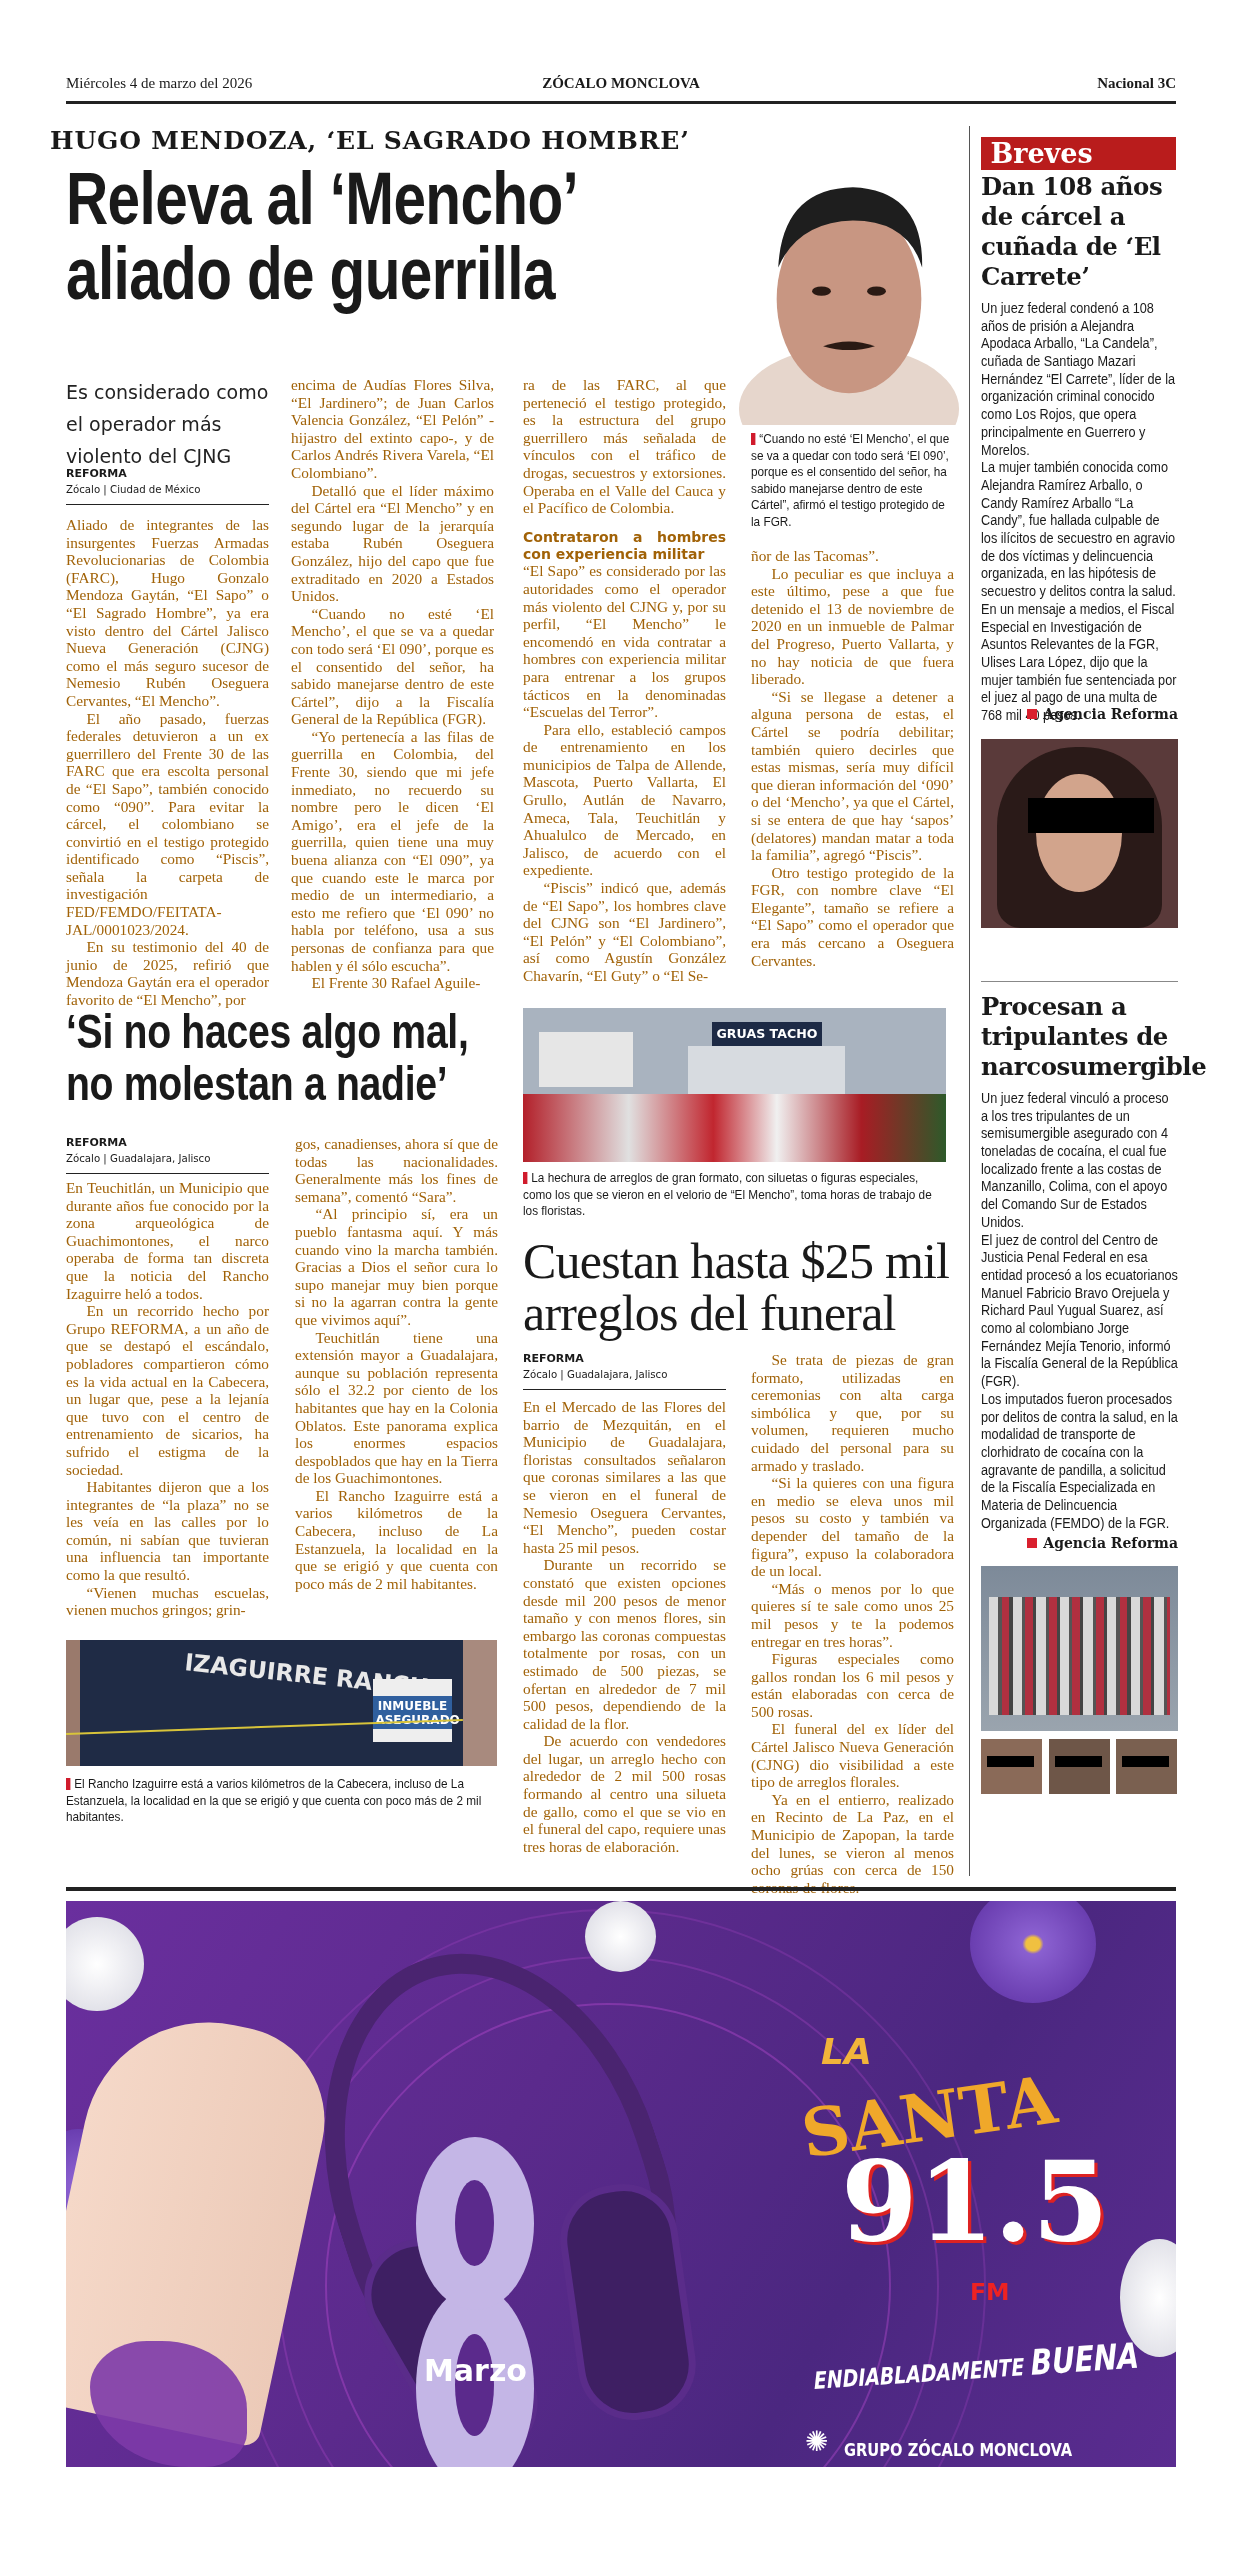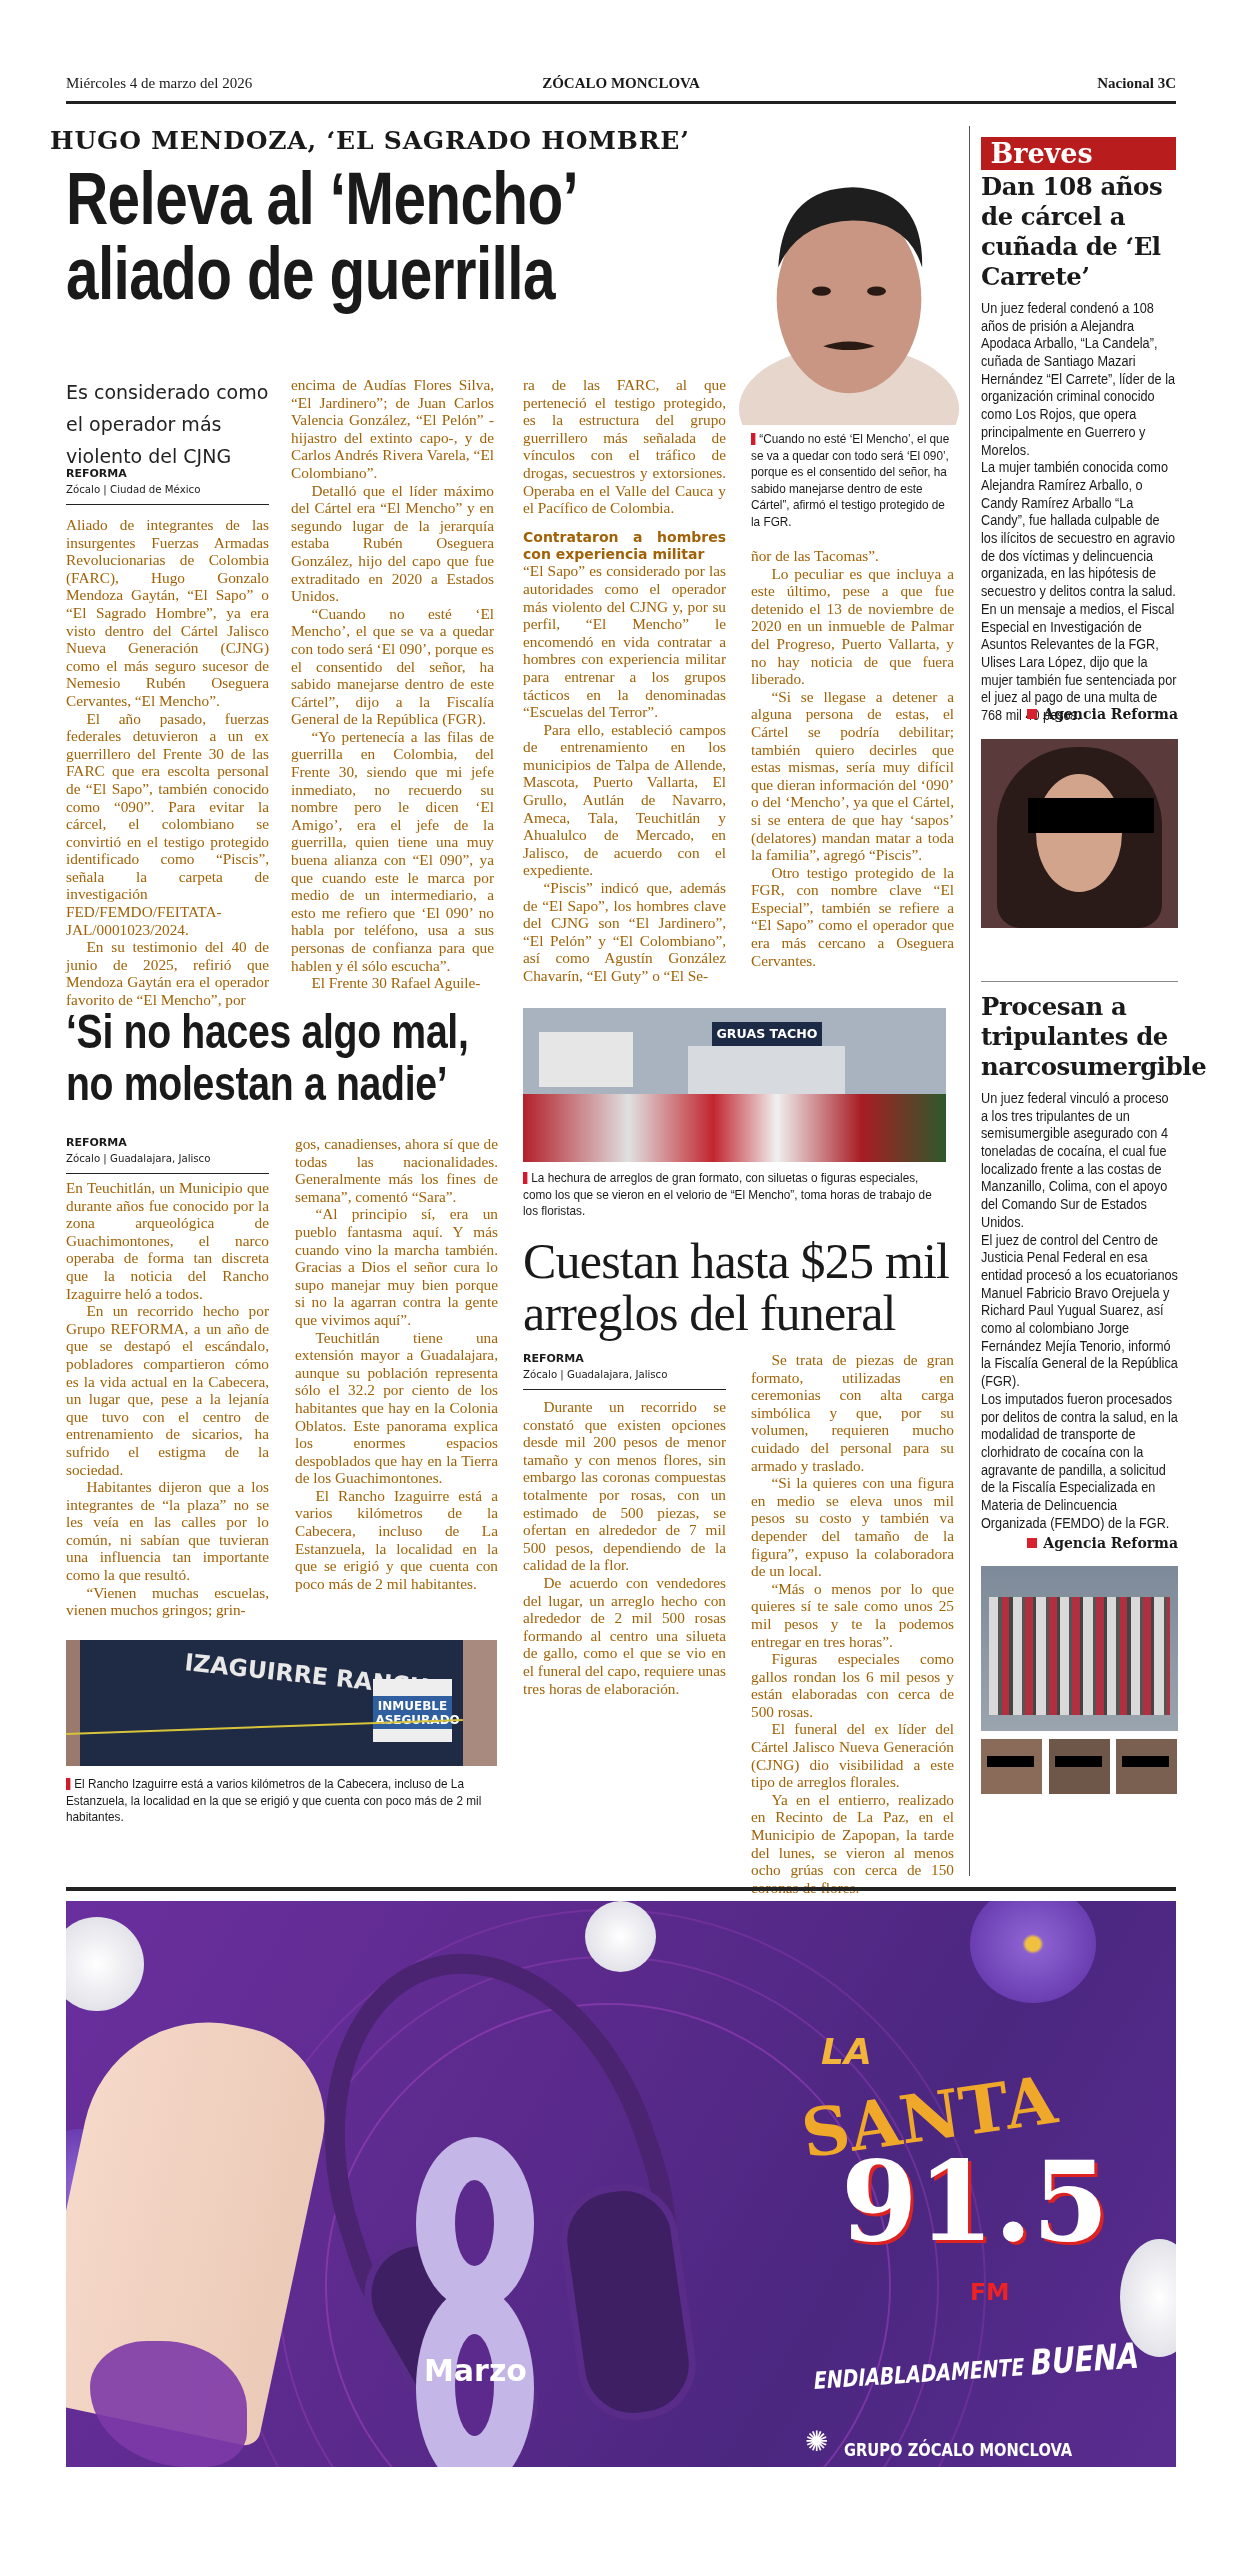--- a/index.html
+++ b/index.html
@@ -109,21 +109,21 @@
   <p>ra de las FARC, al que perteneció el testigo protegido, es la estructura del grupo guerrillero más señalada de vínculos con el tráfico de drogas, secuestros y extorsiones. Operaba en el Valle del Cauca y el Pacífico de Colombia.</p>
   <div class="subtitle">Contrataron a hombres con experiencia militar</div>
   <p>“El Sapo” es considerado por las autoridades como el operador más violento del CJNG y, por su perfil, “El Mencho” le encomendó en vida contratar a hombres con experiencia militar para entrenar a los grupos tácticos en la denominadas “Escuelas del Terror”.</p>
   <p class="ind">Para ello, estableció campos de entrenamiento en los municipios de Talpa de Allende, Mascota, Puerto Vallarta, El Grullo, Autlán de Navarro, Ameca, Tala, Teuchitlán y Ahualulco de Mercado, en Jalisco, de acuerdo con el expediente.</p>
   <p class="ind">“Piscis” indicó que, además de “El Sapo”, los hombres clave del CJNG son “El Jardinero”, “El Pelón” y “El Colombiano”, así como Agustín González Chavarín, “El Guty” o “El Se-</p>
 </div>
 <div class="abs col" style="left:751px;top:547px;width:203px">
   <p>ñor de las Tacomas”.</p>
   <p class="ind">Lo peculiar es que incluya a este último, pese a que fue detenido el 13 de noviembre de 2020 en un inmueble de Palmar del Progreso, Puerto Vallarta, y no hay noticia de que fuera liberado.</p>
   <p class="ind">“Si se llegase a detener a alguna persona de estas, el Cártel se podría debilitar; también quiero decirles que estas mismas, sería muy difícil que dieran información del ‘090’ o del ‘Mencho’, ya que el Cártel, si se entera de que hay ‘sapos’ (delatores) mandan matar a toda la familia”, agregó “Piscis”.</p>
-  <p class="ind">Otro testigo protegido de la FGR, con nombre clave “El Especial”, también se refiere a “El Sapo” como el operador que era más cercano a Oseguera Cervantes.</p>
+  <p class="ind">Otro testigo protegido de la FGR, con nombre clave “El Elegante”, tamaño se refiere a “El Sapo” como el operador que era más cercano a Oseguera Cervantes.</p>
 </div>
 
 <div class="abs sec-head" style="left:66px;top:1005px;width:566px">‘Si no haces algo mal, no molestan a nadie’</div>
 <div class="abs byline" style="left:66px;top:1135px;width:203px">
   <b>REFORMA</b>
   <span>Zócalo | Guadalajara, Jalisco</span>
   <div class="byline-rule"></div>
 </div>
 <div class="abs col" style="left:66px;top:1179px;width:203px">
   <p>En Teuchitlán, un Municipio que durante años fue conocido por la zona arqueológica de Guachimontones, el narco operaba de forma tan discreta que la noticia del Rancho Izaguirre heló a todos.</p>
@@ -160,20 +160,21 @@
 <div class="abs caption" style="left:523px;top:1170px;width:480px">
   <span class="mark"></span><span>La hechura de arreglos de gran formato, con siluetas o figuras especiales, como los que se vieron en el velorio de “El Mencho”, toma horas de trabajo de los floristas.</span>
 </div>
 <div class="abs funeral-head" style="left:523px;top:1235px;width:440px">Cuestan hasta $25 mil arreglos del funeral</div>
 <div class="abs byline" style="left:523px;top:1351px;width:203px">
   <b>REFORMA</b>
   <span>Zócalo | Guadalajara, Jalisco</span>
   <div class="byline-rule"></div>
 </div>
 <div class="abs col" style="left:523px;top:1398px;width:203px">
+  <p>En el Mercado de las Flores del barrio de Mezquitán, en el Municipio de Guadalajara, floristas consultados señalaron que coronas similares a las que se vieron en el funeral de Nemesio Oseguera Cervantes, “El Mencho”, pueden costar hasta 25 mil pesos.</p>
   <p class="ind">Durante un recorrido se constató que existen opciones desde mil 200 pesos de menor tamaño y con menos flores, sin embargo las coronas compuestas totalmente por rosas, con un estimado de 500 piezas, se ofertan en alrededor de 7 mil 500 pesos, dependiendo de la calidad de la flor.</p>
   <p class="ind">De acuerdo con vendedores del lugar, un arreglo hecho con alrededor de 2 mil 500 rosas formando al centro una silueta de gallo, como el que se vio en el funeral del capo, requiere unas tres horas de elaboración.</p>
 </div>
 <div class="abs col" style="left:751px;top:1351px;width:203px">
   <p class="ind">Se trata de piezas de gran formato, utilizadas en ceremonias con alta carga simbólica y que, por su volumen, requieren mucho cuidado del personal para su armado y traslado.</p>
   <p class="ind">“Si la quieres con una figura en medio se eleva unos mil pesos su costo y también va depender del tamaño de la figura”, expuso la colaboradora de un local.</p>
   <p class="ind">“Más o menos por lo que quieres sí te sale como unos 25 mil pesos y te la podemos entregar en tres horas”.</p>
   <p class="ind">Figuras especiales como gallos rondan los 6 mil pesos y están elaboradas con cerca de 500 rosas.</p>
   <p class="ind">El funeral del ex líder del Cártel Jalisco Nueva Generación (CJNG) dio visibilidad a este tipo de arreglos florales.</p>
   <p class="ind">Ya en el entierro, realizado en Recinto de La Paz, en el Municipio de Zapopan, la tarde del lunes, se vieron al menos ocho grúas con cerca de 150 coronas de flores.</p>

